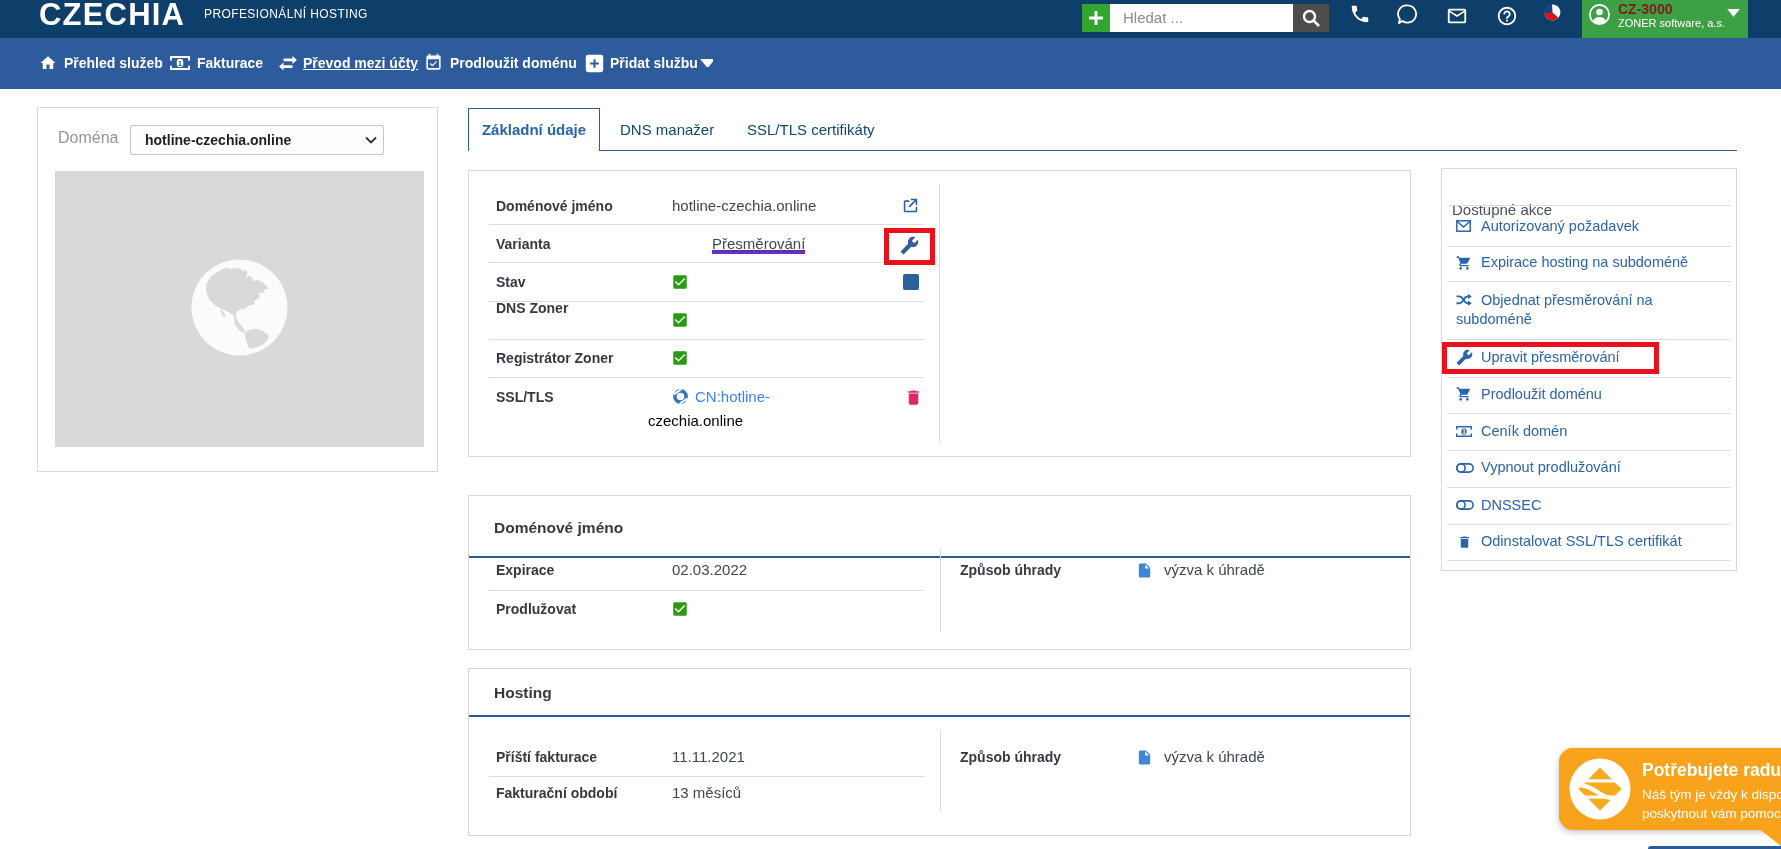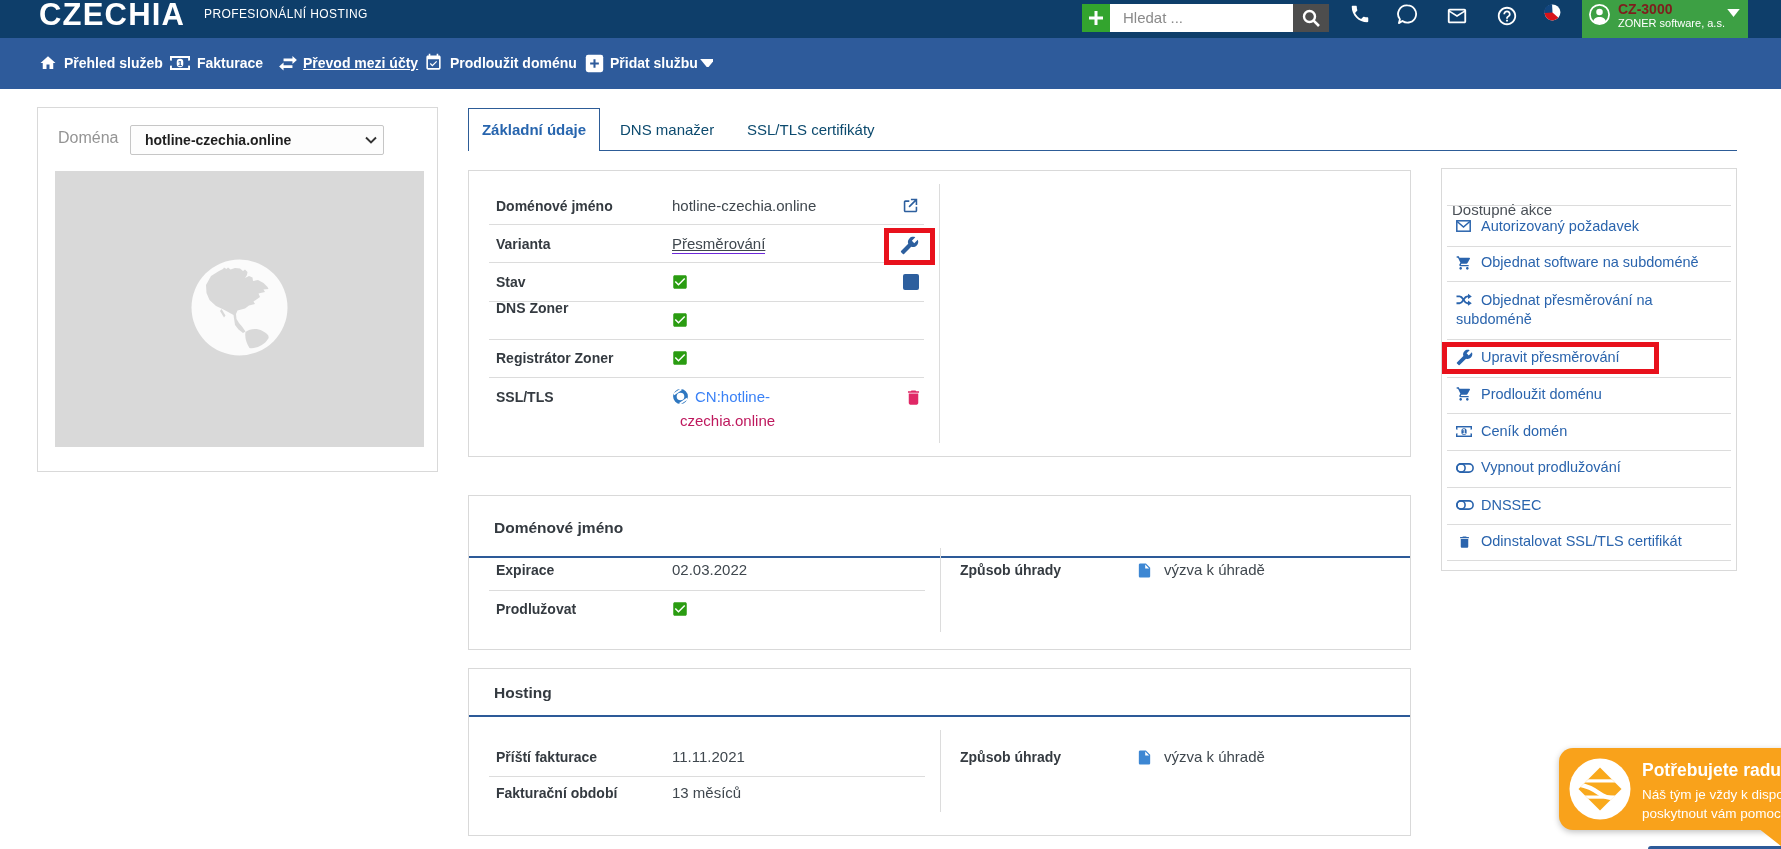--- a/index.html
+++ b/index.html
@@ -80,27 +80,27 @@
 <div class="abs divline" style="left:939px; top:184px; width:1px; height:259px;"></div>
 <div class="abs divline" style="left:489px; top:224px; width:435px; height:1px;"></div>
 <div class="abs divline" style="left:489px; top:262px; width:435px; height:1px;"></div>
 <div class="abs divline" style="left:489px; top:301px; width:435px; height:1px;"></div>
 <div class="abs divline" style="left:489px; top:339px; width:435px; height:1px;"></div>
 <div class="abs divline" style="left:489px; top:377px; width:435px; height:1px;"></div>
 
 <div class="abs rowlabel" style="top:196px;">Doménové jméno</div>
 <div class="abs rowval" style="top:196px;">hotline-czechia.online</div>
 <div class="abs rowlabel" style="top:234px;">Varianta</div>
-<div class="abs rowval" style="top:234px; text-decoration:underline; border-bottom:1px solid #6d28d9; padding-bottom:2px;">Přesměrování</div>
+<div class="abs rowval" style="top:234px; text-decoration:underline; border-bottom:3px solid #6d28d9; padding-bottom:2px;margin-left:40px;">Přesměrování</div>
 <div class="abs rowlabel" style="top:272px;">Stav</div>
 <div class="abs rowlabel" style="top:298px;">DNS Zoner</div>
 <div class="abs rowlabel" style="top:348px;">Registrátor Zoner</div>
 <div class="abs rowlabel" style="top:387px;">SSL/TLS</div>
 <div class="abs rowval" style="left:695px; top:387px; color:#3b82f6;">CN:hotline-</div>
-<div class="abs rowval" style="left:680px; top:411px; color:#be185d;">czechia.online</div>
+<div class="abs rowval" style="left:648px; top:411px; color:#000000;">czechia.online</div>
 
 <div class="abs card panel2"></div>
 <div class="abs ptitle" style="top:517px;">Doménové jméno</div>
 <div class="abs bluesep" style="top:556px;"></div>
 <div class="abs rowlabel" style="top:560px;">Expirace</div>
 <div class="abs rowval" style="top:560px;">02.03.2022</div>
 <div class="abs divline" style="left:489px; top:590px; width:436px; height:1px;"></div>
 <div class="abs rowlabel" style="top:599px;">Prodlužovat</div>
 <div class="abs divline" style="left:940px; top:548px; width:1px; height:84px;"></div>
 <div class="abs rowlabel" style="left:960px; top:560px;">Způsob úhrady</div>
@@ -124,21 +124,21 @@
 <div class="abs sbsep" style="top:246px;"></div>
 <div class="abs sbsep" style="top:281px;"></div>
 <div class="abs sbsep" style="top:339px;"></div>
 <div class="abs sbsep" style="top:377px;"></div>
 <div class="abs sbsep" style="top:413px;"></div>
 <div class="abs sbsep" style="top:450px;"></div>
 <div class="abs sbsep" style="top:487px;"></div>
 <div class="abs sbsep" style="top:524px;"></div>
 <div class="abs sbsep" style="top:560px;"></div>
 <div class="abs sblink" style="top:217px;">Autorizovaný požadavek</div>
-<div class="abs sblink" style="top:253px;">Objednat software na subdoméně</div>
+<div class="abs sblink" style="top:253px;">Expirace hosting na subdoméně</div>
 <div class="abs sblink" style="top:291px;">Objednat přesměrování na</div>
 <div class="abs sblink" style="left:1456px; top:310px;">subdoméně</div>
 <div class="abs sblink" style="top:348px;">Upravit přesměrování</div>
 <div class="abs sblink" style="top:385px;">Prodloužit doménu</div>
 <div class="abs sblink" style="top:422px;">Ceník domén</div>
 <div class="abs sblink" style="top:458px;">Vypnout prodlužování</div>
 <div class="abs sblink" style="top:496px;">DNSSEC</div>
 <div class="abs sblink" style="top:532px;">Odinstalovat SSL/TLS certifikát</div>
 
 <div class="abs redbox" style="left:884px; top:228px; width:51px; height:37px;"></div>

